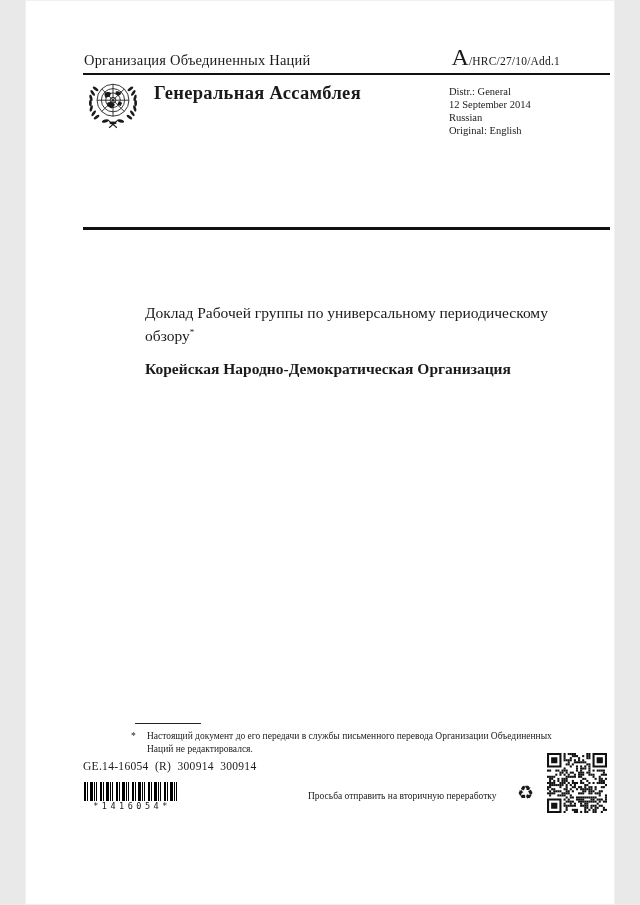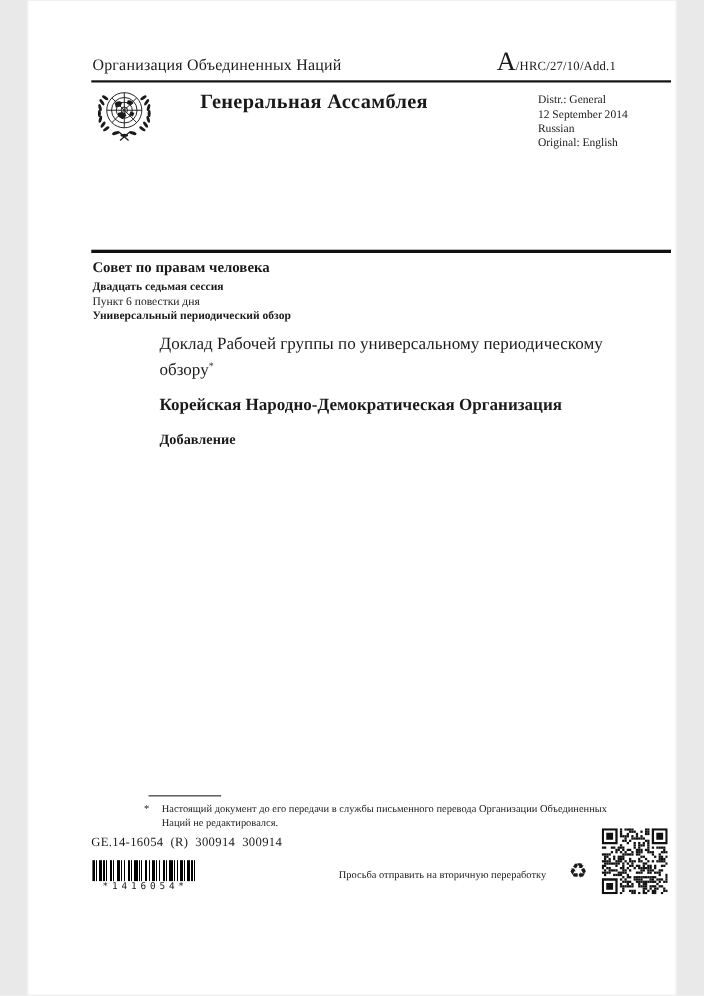--- a/index.html
+++ b/index.html
@@ -16,23 +16,23 @@
   }
   .abs { position:absolute; }
 
   
   .org-name { left:59px; top:52px; font-size:14.5px; letter-spacing:.2px; }
   .doc-symbol { top:45px; right:55px; display:flex; align-items:baseline; }
   .doc-symbol .big-a { font-size:24px; line-height:1; }
   .doc-symbol .sym-rest { font-size:11.5px; letter-spacing:.2px; }
   .rule-thin { left:58px; top:73px; width:527px; height:2px; background:#111; }
 
-  .ga-title { left:129px; top:83px; font-size:18.5px; font-weight:bold; letter-spacing:.3px;margin-left:28px; }
+  .ga-title { left:129px; top:83px; font-size:18.5px; font-weight:bold; letter-spacing:.3px; }
   .emblem { left:59px; top:78px; }
-  .distr-block { left:424px; top:86px; font-size:10.5px; line-height:12.9px;margin-left:40px; }
+  .distr-block { left:424px; top:86px; font-size:10.5px; line-height:12.9px; }
 
   
   .rule-thick { left:58px; top:227px; width:527px; height:3px; background:#111; }
   .session-block { left:59px; top:235px; }
   .council { font-size:13.5px; font-weight:bold; margin-bottom:4px; }
   .session-line  { font-size:10.5px; line-height:13px; font-weight:bold; }
   .agenda-item   { font-size:10.5px; line-height:13px; }
   .upr-topic     { font-size:10.5px; line-height:13px; font-weight:bold; }
 
   
@@ -120,32 +120,25 @@
   </div>
   <div class="abs ga-title">Генеральная Ассамблея</div>
   <div class="abs distr-block">
     <div>Distr.: General</div>
     <div>12 September 2014</div>
     <div>Russian</div>
     <div>Original: English</div>
   </div>
 
   <div class="abs rule-thick"></div>
-  <div class="abs session-block">
-    <div class="council">Совет по правам человека</div>
-    <div class="session-line">Двадцать седьмая сессия</div>
-    <div class="agenda-item">Пункт 6 повестки дня</div>
-    <div class="upr-topic">Универсальный периодический обзор</div>
-  </div>
 
   <div class="abs main-block report-title">
     <span>Доклад Рабочей группы по универсальному периодическому обзору</span><sup>*</sup>
   </div>
   <div class="abs main-block country-title">Корейская Народно-Демократическая Организация</div>
-  <div class="abs main-block addendum-heading">Добавление</div>
 
   <div class="abs footnote-rule"></div>
   <div class="abs footnote">
     <span>*</span>
     <span>Настоящий документ до его передачи в службы письменного перевода Организации Объединенных Наций не редактировался.</span>
   </div>
 
   <div class="abs ge-number">GE.14-16054  (R)  300914  300914</div>
   <div class="abs barcode"></div>
   <div class="abs barcode-label">*1416054*</div>

